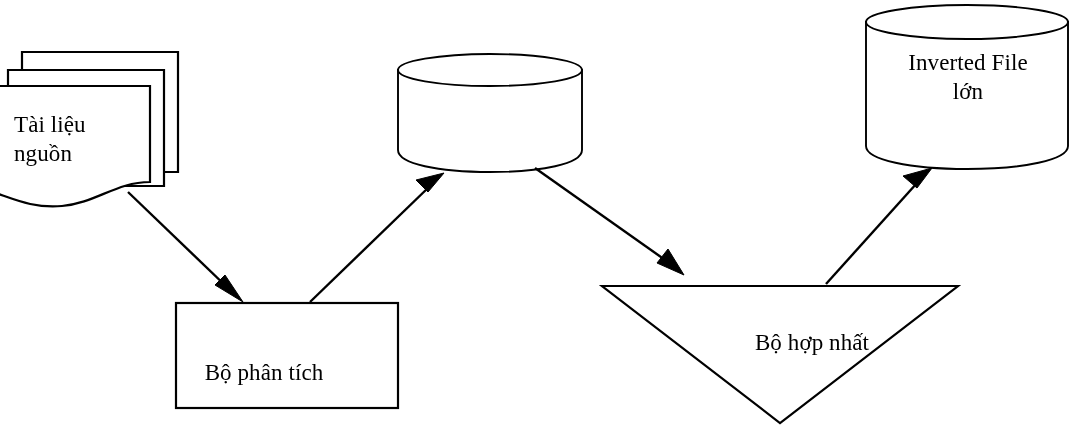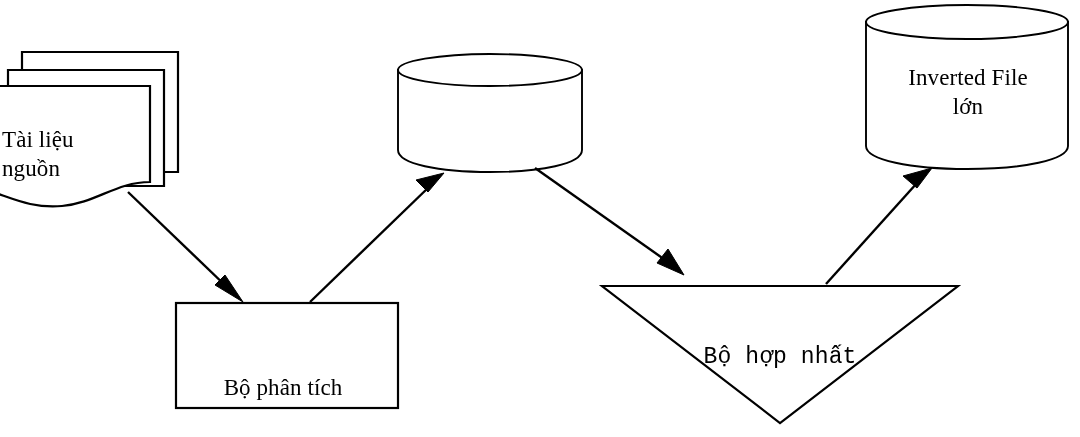--- a/index.html
+++ b/index.html
@@ -50,49 +50,46 @@
   .node-label {
     position: absolute;
     text-align: center;
     color: #000000;
     font-family: "Liberation Serif", "DejaVu Serif", serif;
     font-size: 23px;
     line-height: 1.28;
     white-space: pre-line;
     pointer-events: none;
     letter-spacing: 0.1px;
-    margin-top: 15px;
   }
   #label-source-documents {
-    left: 2px;
+    left: 14px;
     top: 110px;
     width: 150px;
     text-align: left;
   }
   #label-small-inverted-files {
     left: 398px;
     top: 88px;
     width: 186px;
   }
   #label-large-inverted-file {
     left: 866px;
     top: 48px;
     width: 204px;
   }
   #label-analyzer {
     left: 176px;
     top: 358px;
     width: 176px;
-    padding-left: 19px;
   }
   #label-merger {
-    left: 640px;
+    left: 672px;
     top: 328px;
     width: 280px;
-    font-family: Liberation Mono, monospace;
   }
 </style>
 </head>
 <body>
 
 <div id="diagram-canvas">
 
   <svg id="diagram-svg" viewBox="0 0 1080 437" xmlns="http://www.w3.org/2000/svg">
 
     <g>

